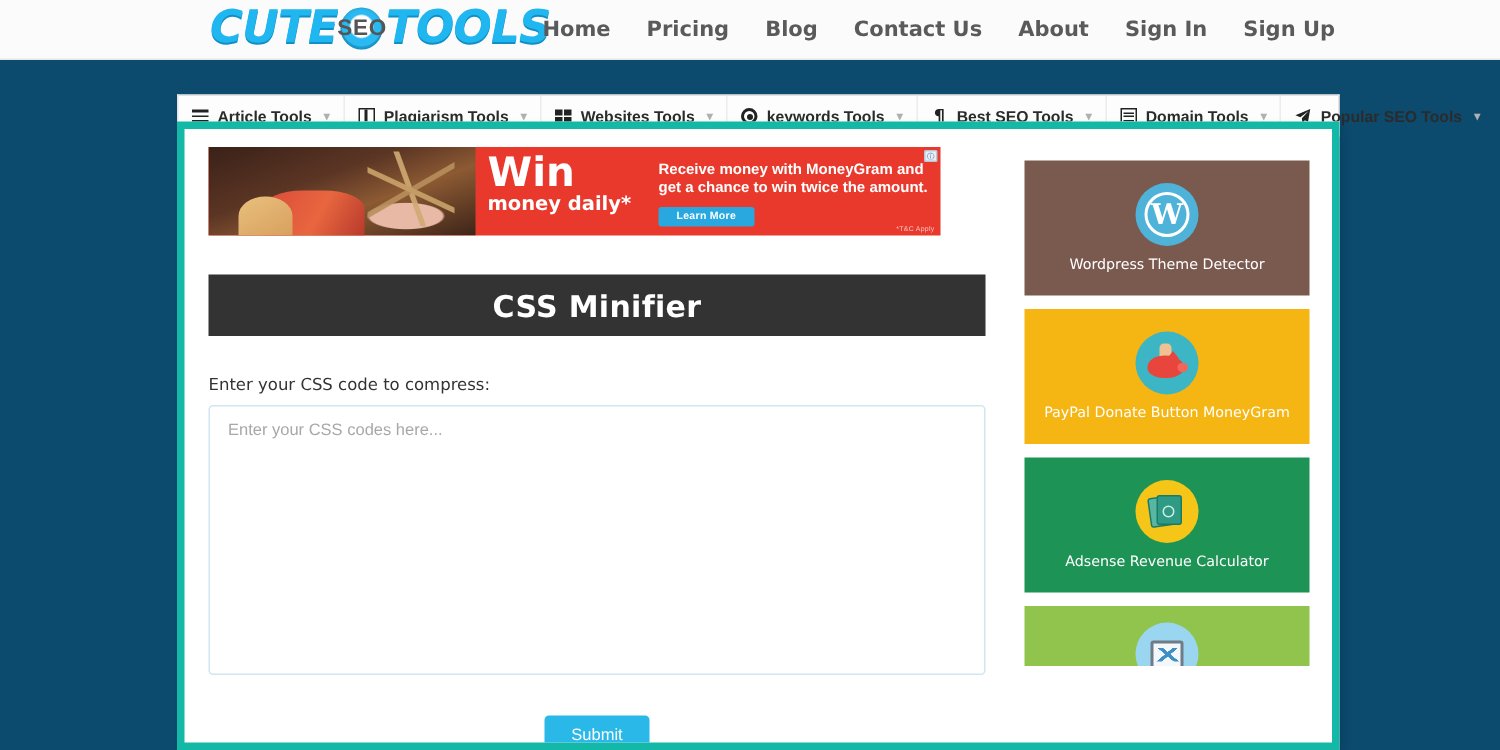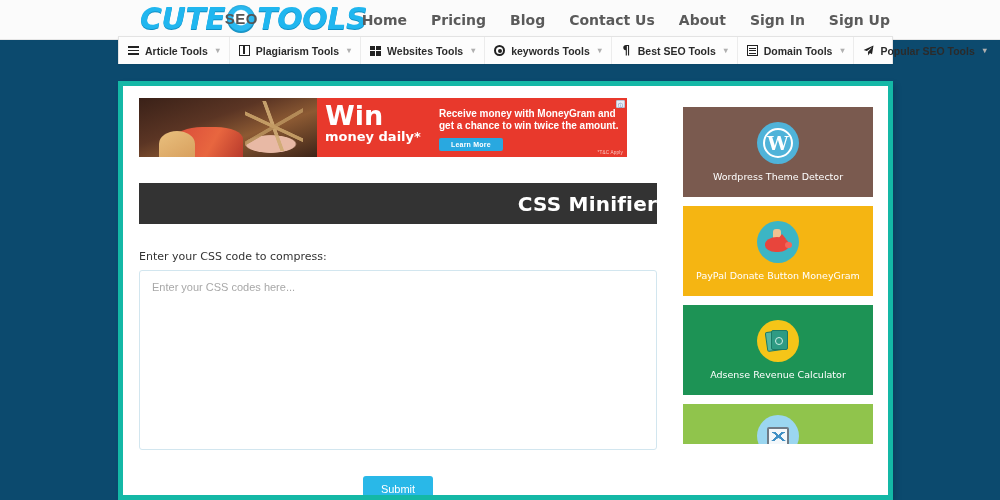--- a/index.html
+++ b/index.html
@@ -53,21 +53,21 @@
   }
   .topnav a {
     font-family: "DejaVu Sans", sans-serif;
     font-size: 14px; font-weight: bold;
     color: #5a5a5a; text-decoration: none;
     white-space: nowrap;
   }
 
   
   .toolsbar {
-    position: absolute; top: 36px; left: 118px; width: 775px; height: 28px;
+    position: absolute; top: 63px; left: 118px; width: 775px; height: 28px;
     background: #fdfdfd;
     border: 1px solid #e3e3e3;
     border-bottom: none;
     display: flex; align-items: stretch;
     box-shadow: 0 1px 2px rgba(0,0,0,.06);
   }
   .toolitem {
     display: flex; align-items: center; gap: 6px;
     padding: 0 9px;
     border-right: 1px solid #ececec;
@@ -205,21 +205,21 @@
     width: 9px; height: 8px; background: #e9eef5;
     border: .5px solid #b9c6d6; border-radius: 1px;
     font-size: 5px; color: #2f5fa8; text-align: center; line-height: 8px;
   }
 
   
   .titlebar {
     margin-top: 26px;
     width: 518px; height: 41px;
     background: #333333;
-    display: flex; align-items: center; justify-content: flex-end;
+    display: flex; align-items: center; justify-content: center;
   }
   .titlebar h1 {
     color: #ffffff; font-size: 20px; font-weight: bold;
     font-family: "DejaVu Sans", sans-serif;
     letter-spacing: .2px;
   }
 
   .field-label {
     margin-top: 26px;
     font-size: 11px; color: #333;

